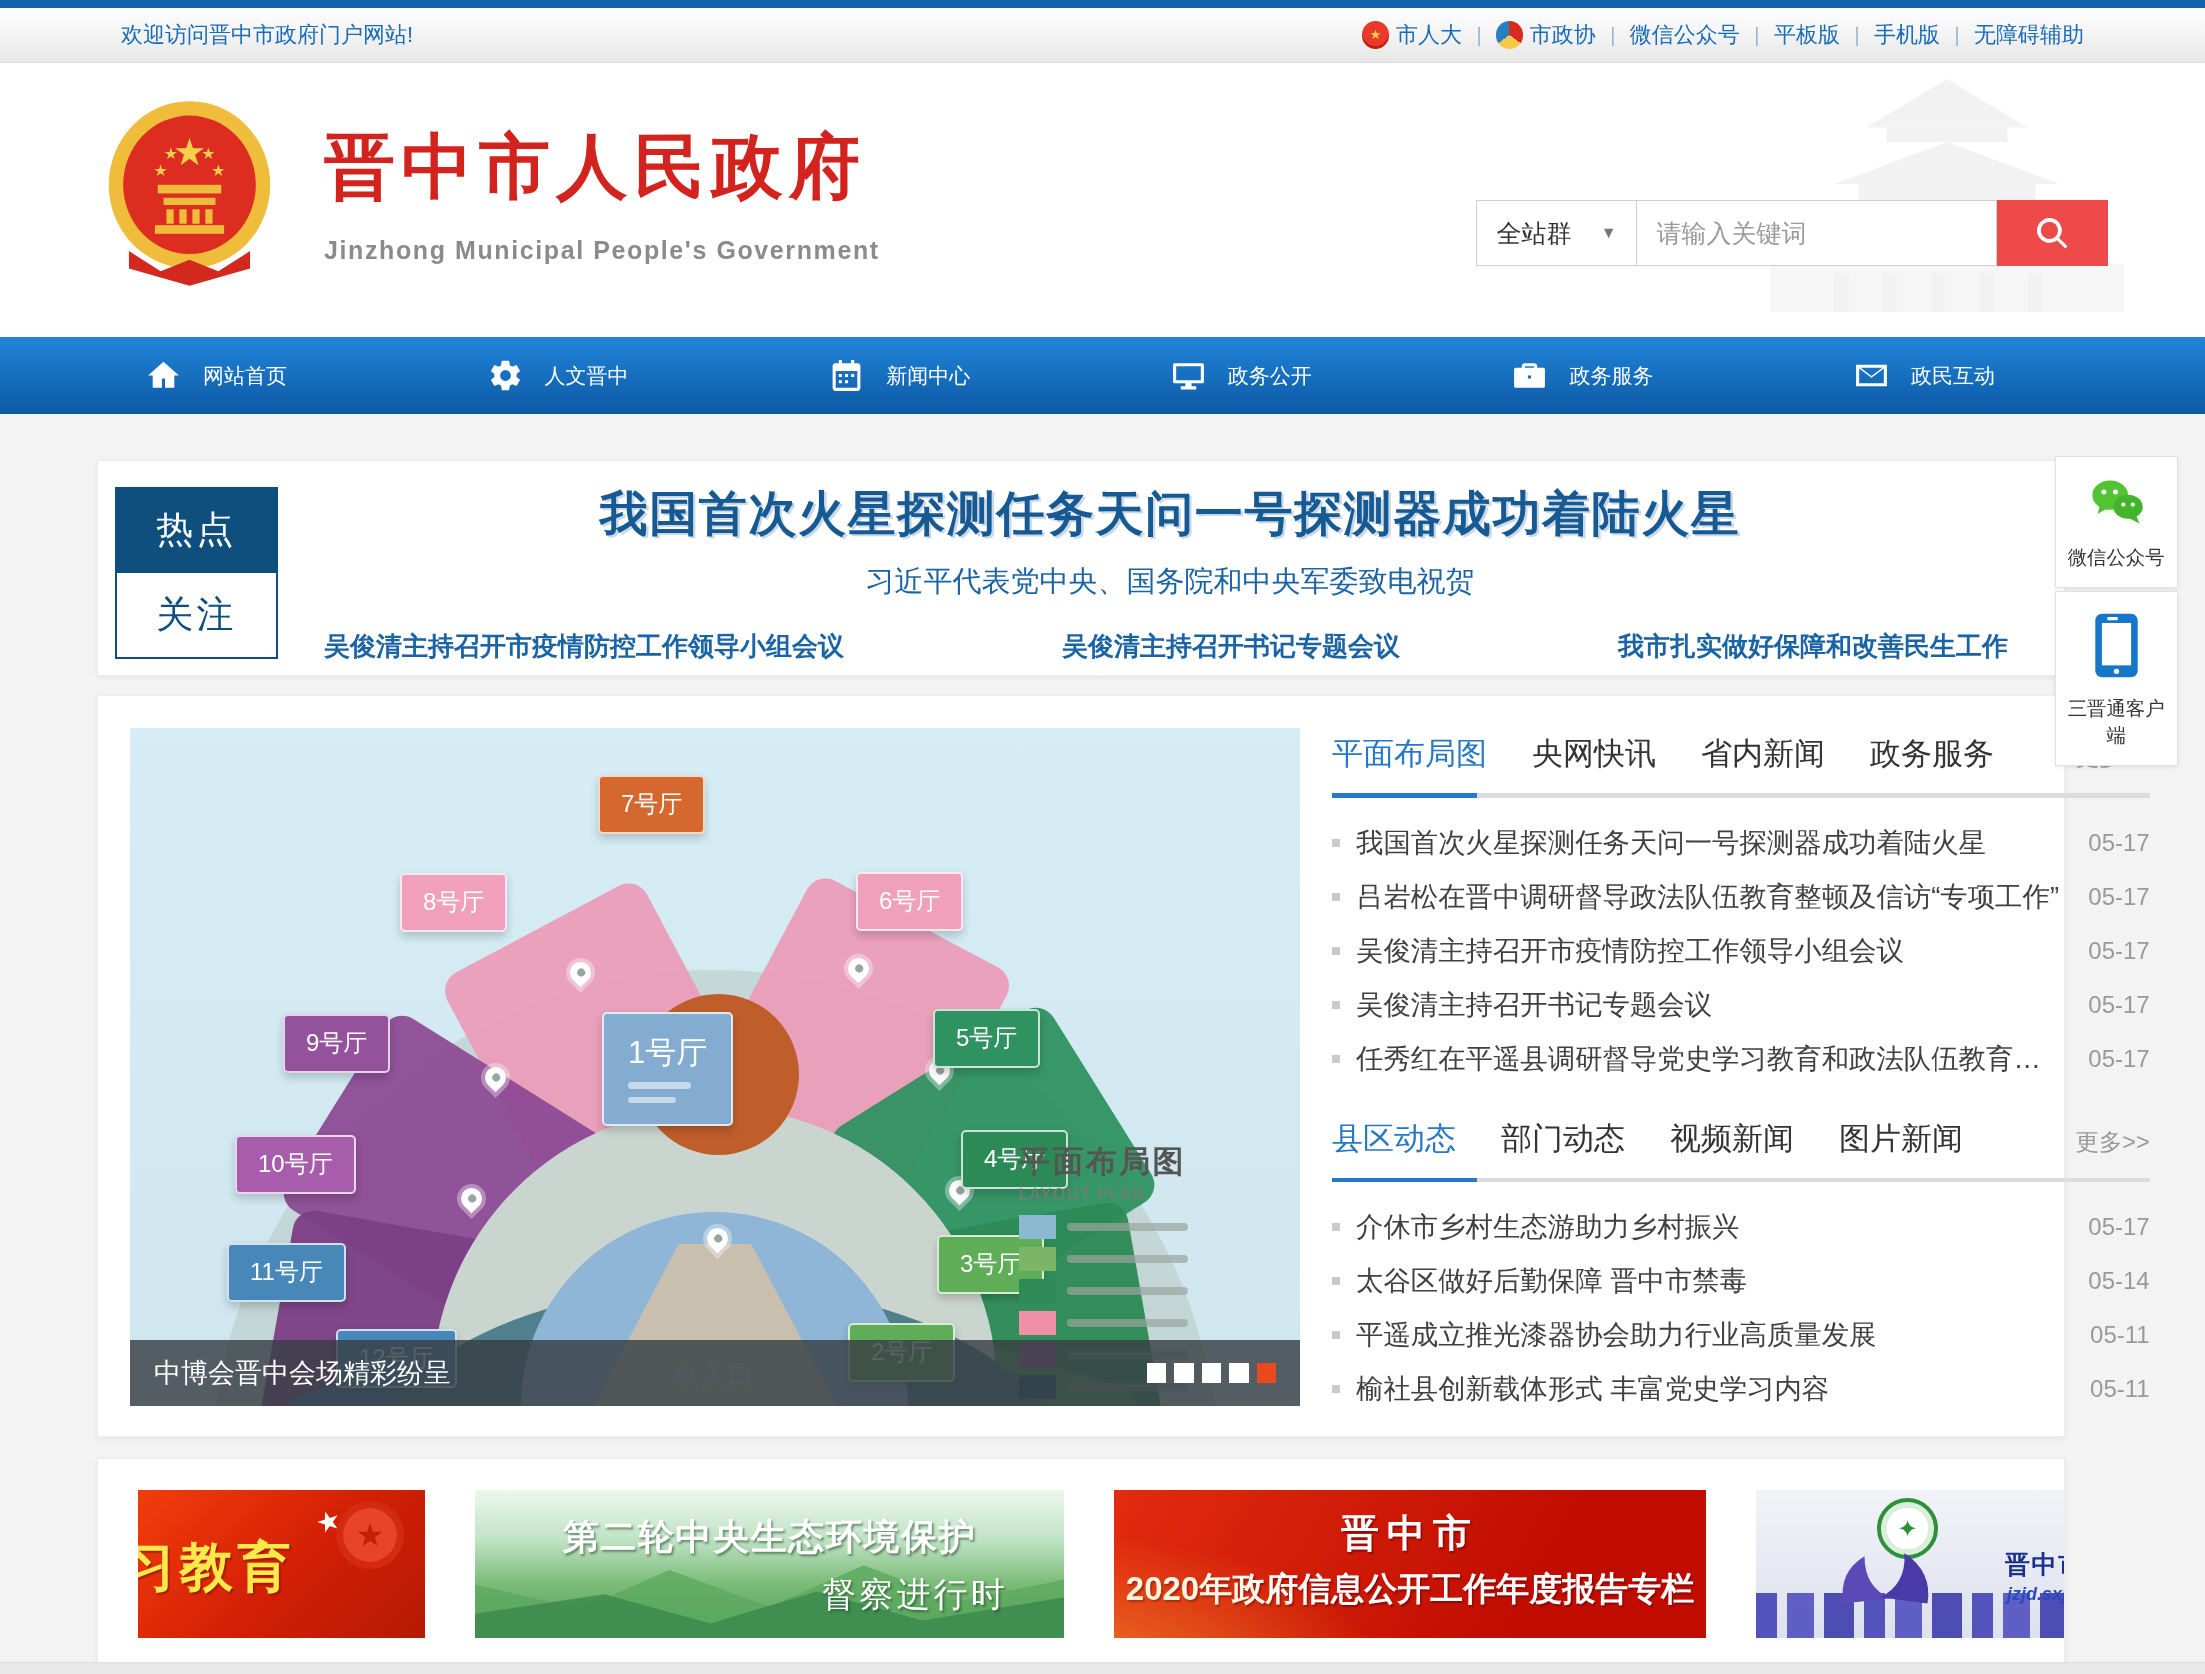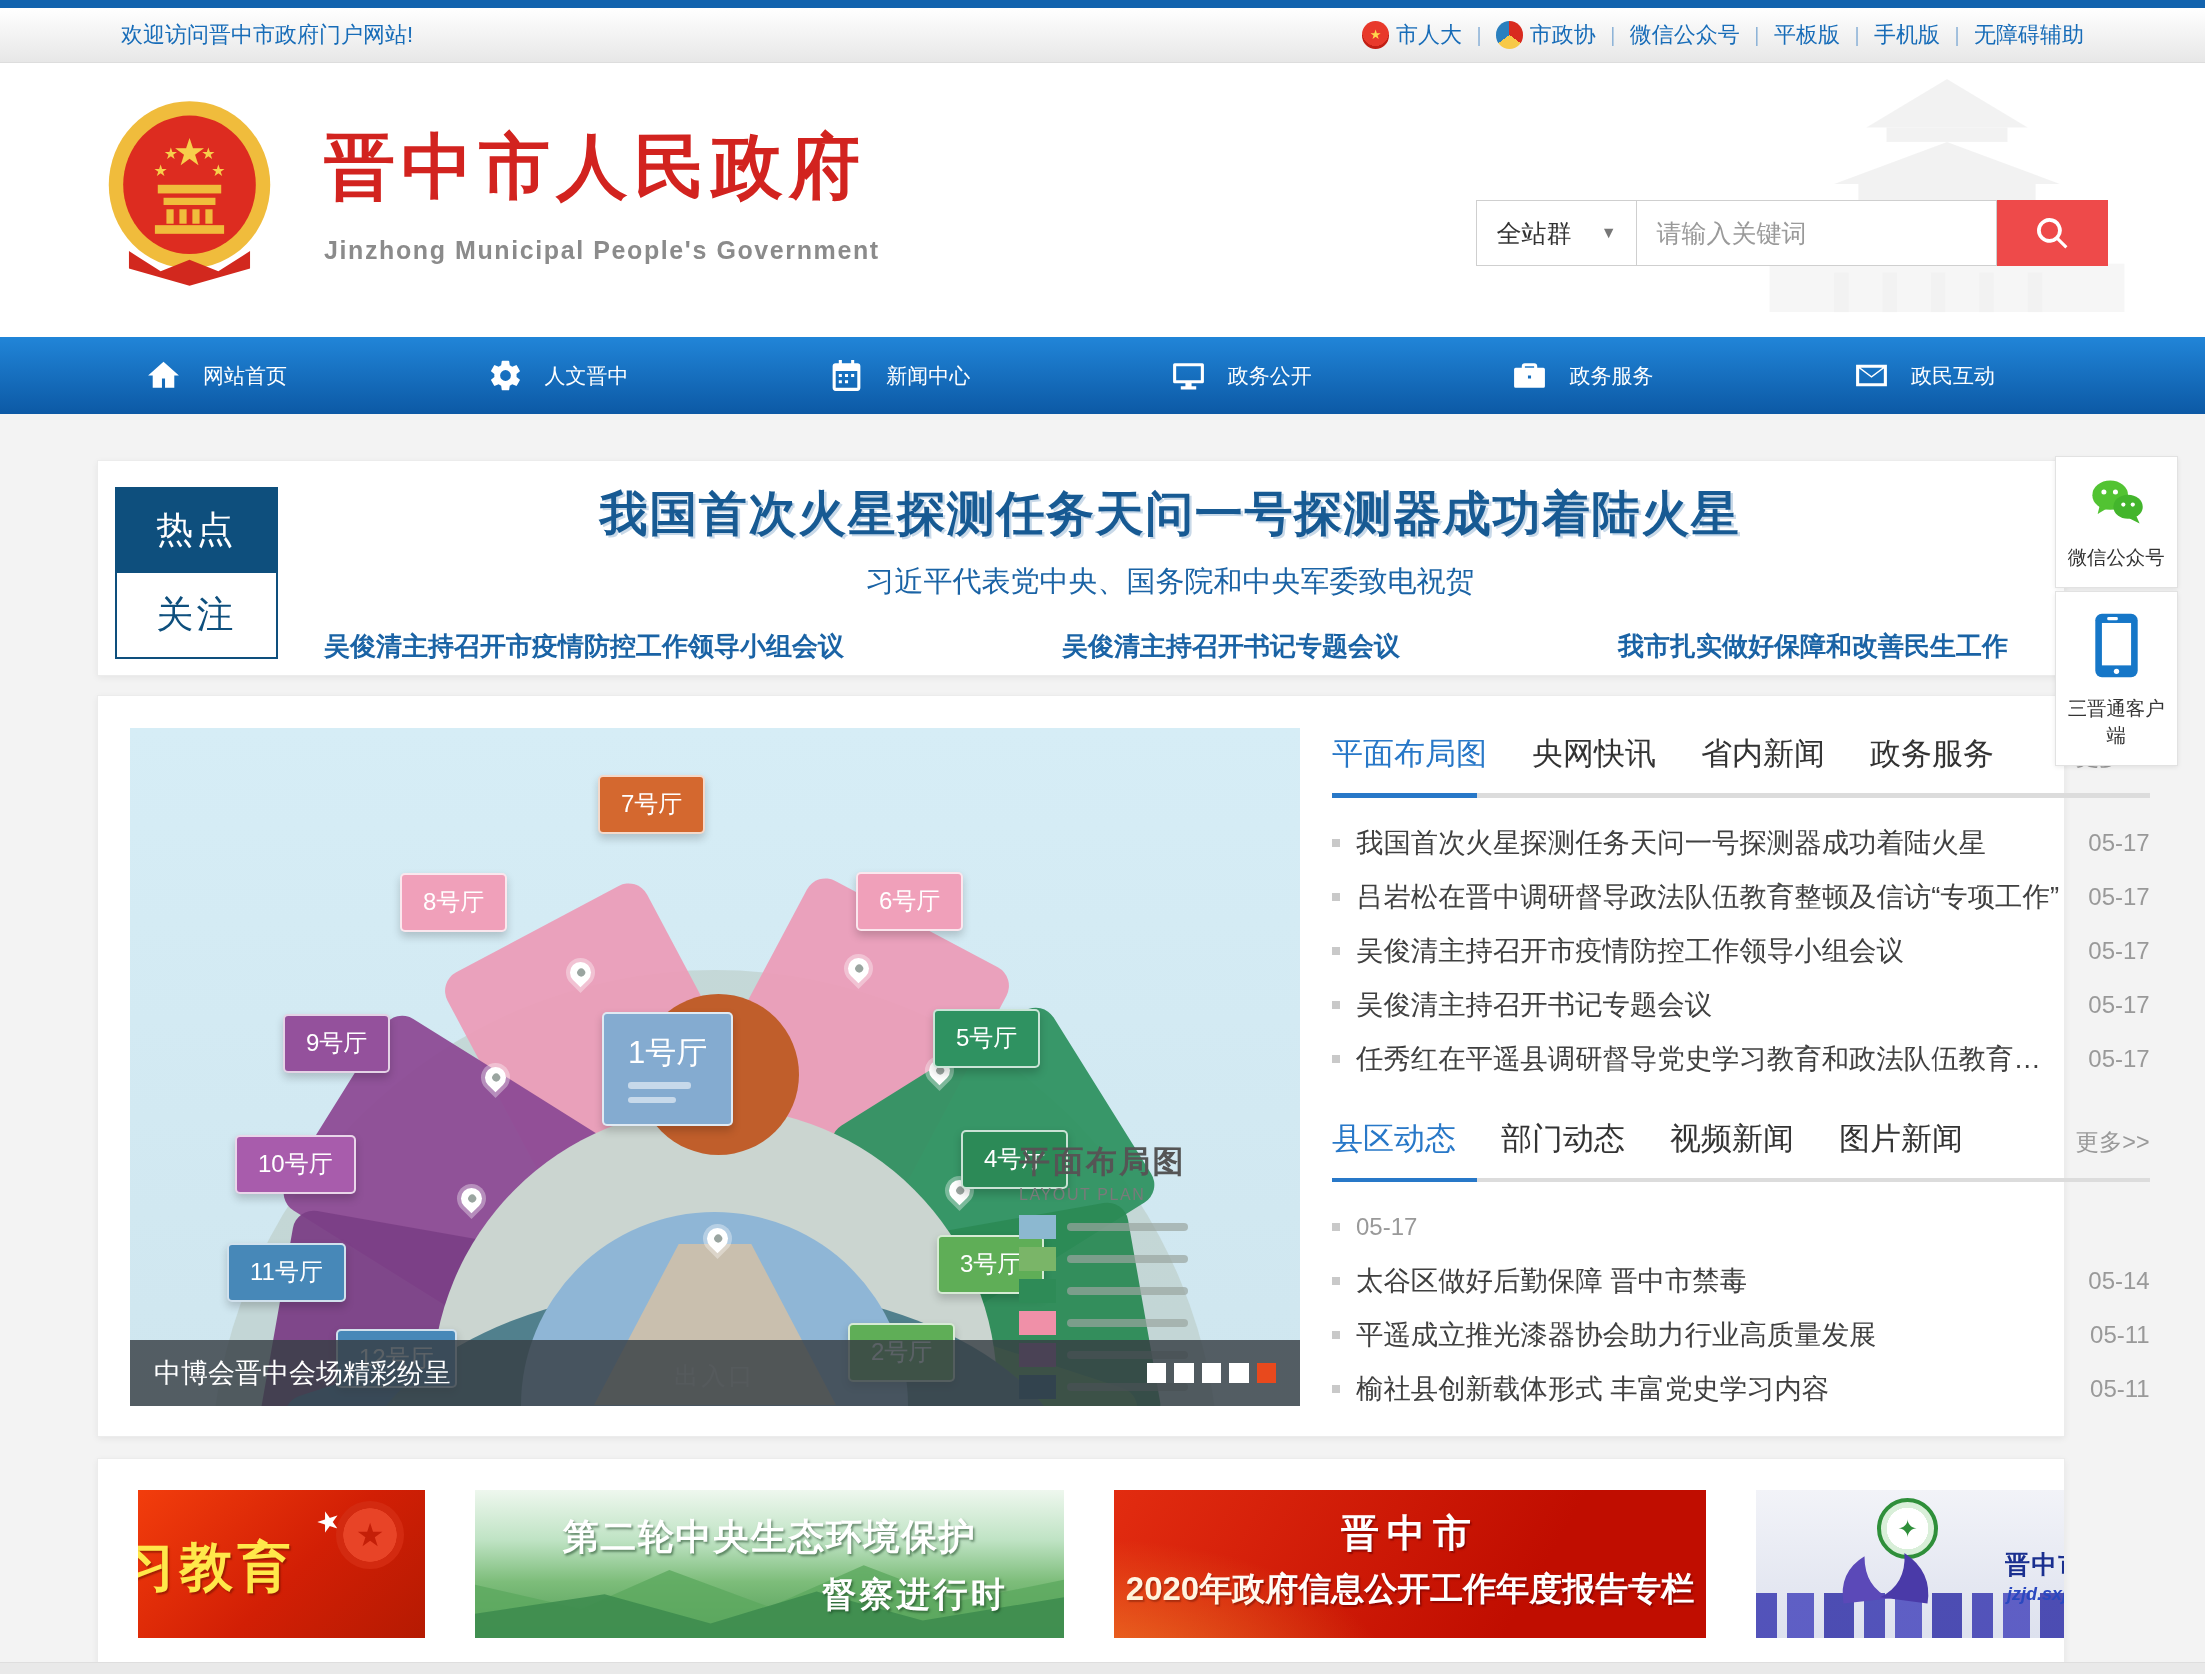--- a/index.html
+++ b/index.html
@@ -135,21 +135,21 @@
   .b1 .star-ring { position:absolute; right:21px; top:11.3px; width:68px; height:68px; border-radius:50%;
                    background:radial-gradient(circle,#e84427 0 55%,#d32a10 56%); display:flex; align-items:center; justify-content:center;
                    color:#c41f08; font-size:32px; }
   .b1 .dove { position:absolute; right:84px; top:16px; color:#fff; font-size:27.4px; transform:rotate(-18deg); }
   .b2 { width:589px; background:linear-gradient(180deg,#eef7ee,#bfe3c4 34%,#7dbd7a 62%,#4f9a55); }
   .b2 .m1,.b2 .m2 { position:absolute; bottom:0; width:100%; height:97px; }
   .b2 .m1 { background:#5da95f; clip-path:polygon(0 100%,0 45%,18% 70%,33% 30%,50% 68%,66% 25%,82% 62%,100% 40%,100% 100%); opacity:.8; }
   .b2 .m2 { background:#3c8b4e; clip-path:polygon(0 100%,0 75%,22% 55%,40% 85%,58% 52%,76% 82%,100% 58%,100% 100%); opacity:.85; }
   .b2 .l1 { position:absolute; left:0; right:0; top:22.6px; text-align:center; color:#fff; font-size:36px; font-weight:bold;
             text-shadow:1.6px 2.4px 2.4px rgba(20,60,30,.55); letter-spacing:1.6px; }
-  .b2 .l2 { position:absolute; right:56px; top:82px; color:#fff; font-size:34px; font-weight:bold; text-shadow:1.6px 2.4px 2.4px rgba(20,60,30,.55); letter-spacing:3.2px; }
+  .b2 .l2 { position:absolute; right:56px; top:82px; color:#fff; font-size:34px; font-weight:normal; text-shadow:1.6px 2.4px 2.4px rgba(20,60,30,.55); letter-spacing:3.2px; }
   .b3 { width:592px; background:linear-gradient(120deg,#e22c10,#c00d00 70%); }
   .b3::after { content:""; position:absolute; left:-32px; bottom:-48px; width:339px; height:161px;
                background:radial-gradient(ellipse at 0 100%, rgba(255,190,60,.55), transparent 65%); }
   .b3 .l1 { position:absolute; left:0; right:0; top:18px; text-align:center; color:#fff; font-size:38px; font-weight:bold; letter-spacing:8px;
             text-shadow:1.6px 2.4px 1.6px rgba(120,0,0,.7); }
   .b3 .l2 { position:absolute; left:0; right:0; top:77px; text-align:center; color:#fff; font-size:33px; font-weight:bold;
             text-shadow:1.6px 2.4px 1.6px rgba(120,0,0,.7); }
   .b4 { width:403px; background:linear-gradient(180deg,#f2f3f8,#dde1ee); }
   .b4 .city { position:absolute; left:0; right:0; bottom:0; height:45px; opacity:.9;
       background:repeating-linear-gradient(90deg,#4343b4 0 21px,transparent 21px 31px,#5050c0 31px 58px,transparent 58px 68px,#3c3cac 68px 98px,transparent 98px 108px); }
@@ -444,20 +444,21 @@
           <span class="tab">视频新闻</span>
           <span class="tab">图片新闻</span>
           <a class="more" href="#">更多&gt;&gt;</a>
         </div>
         <div class="underline">
             <span></span>
           </div>
         <ul class="news">
           <li>
               <span class="bullet"></span>
+              <a href="#">介休市乡村生态游助力乡村振兴</a>
               <span class="date">05-17</span>
             </li>
           <li>
               <span class="bullet"></span>
               <a href="#">太谷区做好后勤保障 晋中市禁毒</a>
               <span class="date">05-14</span>
             </li>
           <li>
               <span class="bullet"></span>
               <a href="#">平遥成立推光漆器协会助力行业高质量发展</a>

